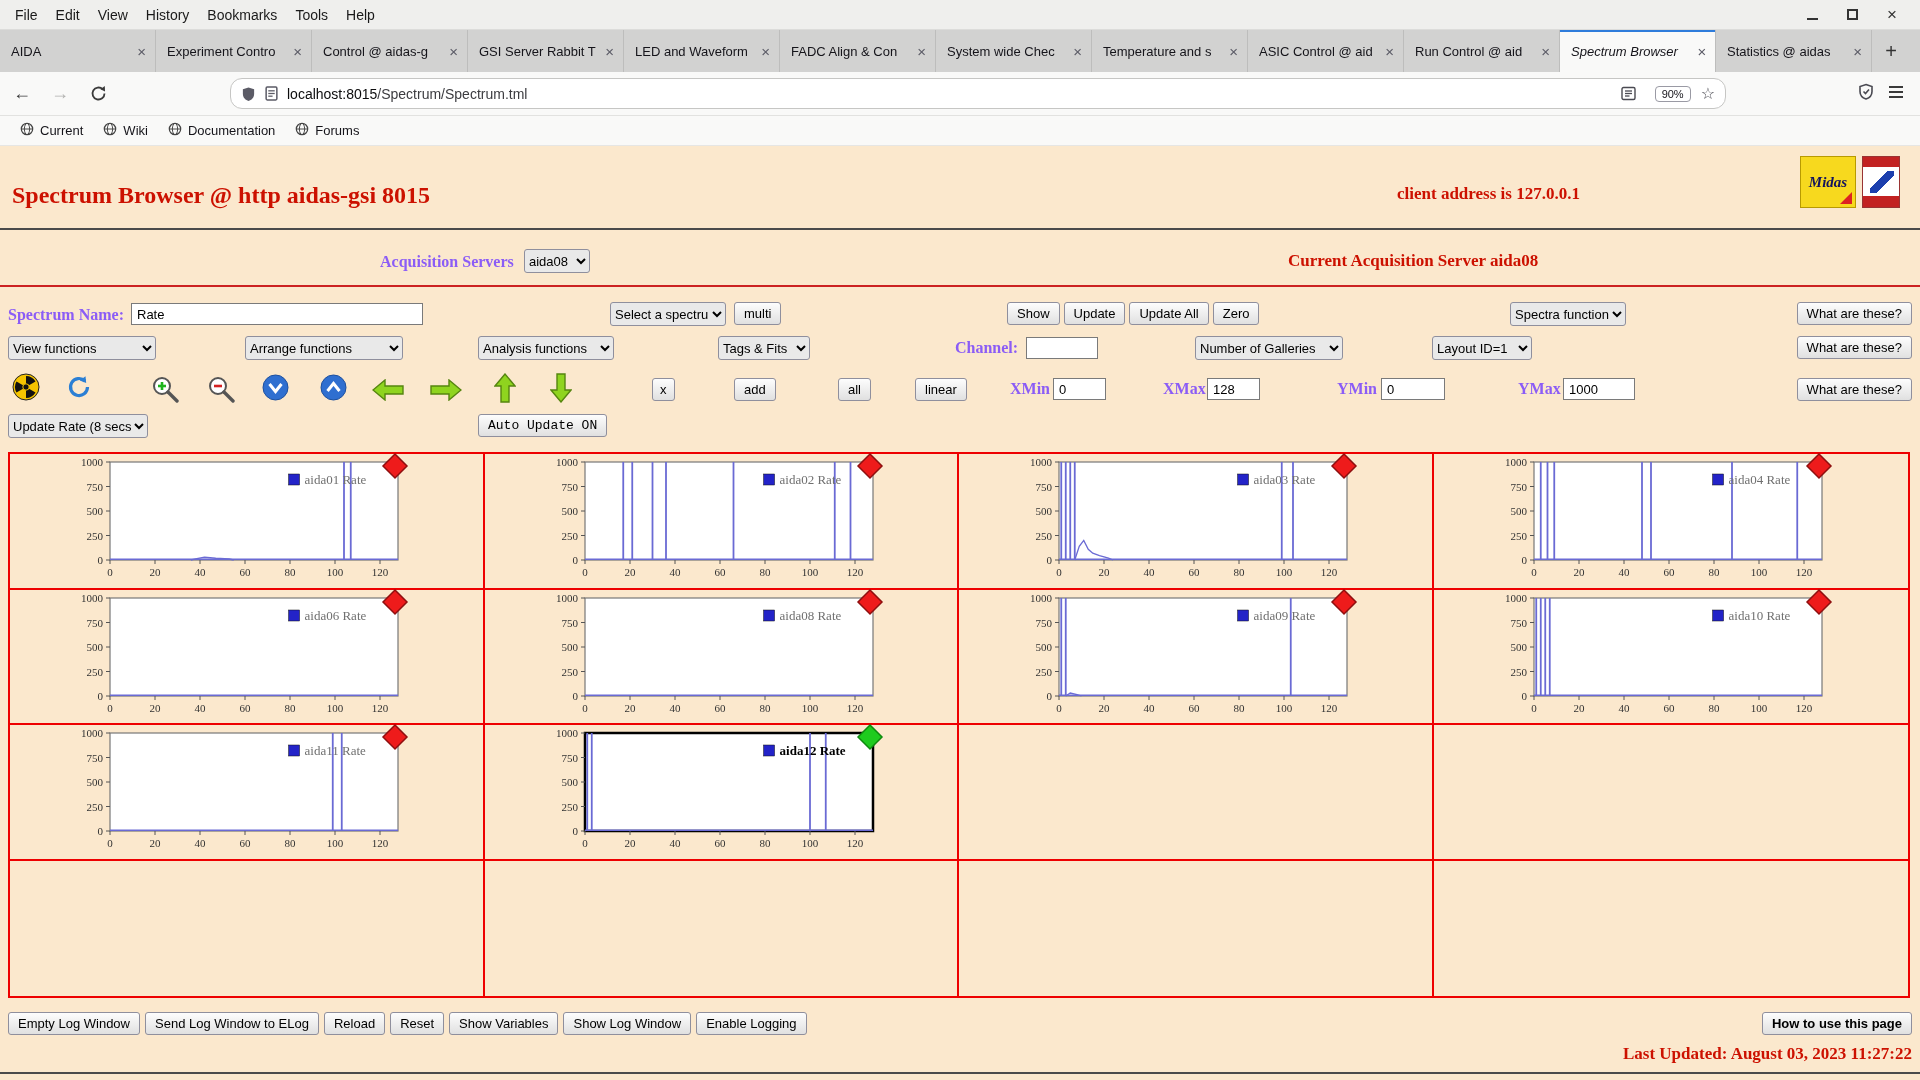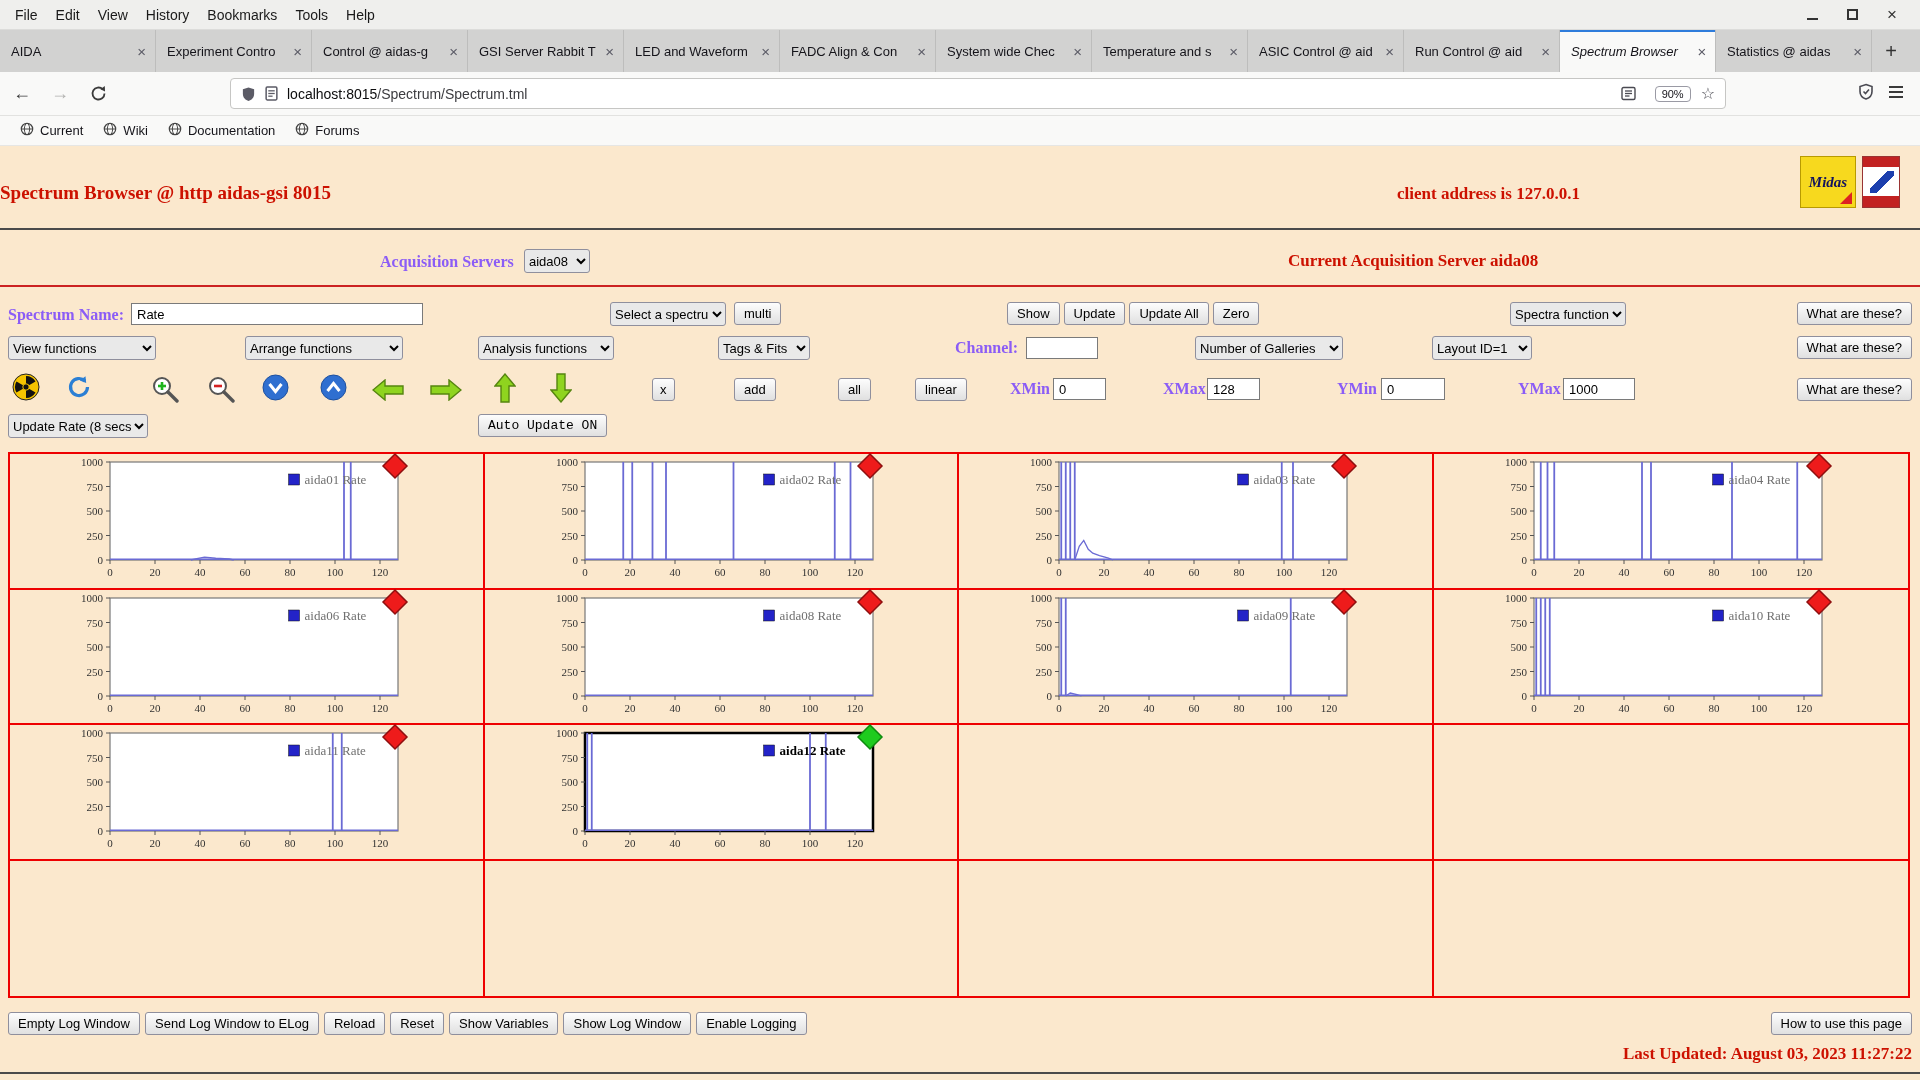--- a/index.html
+++ b/index.html
@@ -21,38 +21,38 @@
   .tab { width:156px; display:flex; align-items:center; padding:0 6px 0 11px; border-right:1px solid #bdbdbc; font-size:13px; color:#15141a; background:#d2d2d1; position:relative; }
   .tab.active { background:#f9f9f8;font-style:italic; }
   .tab.active::before { content:''; position:absolute; top:0; left:0; right:0; height:2px; background:#2e7cdb; }
   .tab-label { flex:1; white-space:nowrap; overflow:hidden; }
   .tab-close { margin-left:4px; color:#5b5b66; font-size:15px; padding:0 3px; }
   .new-tab-button { width:38px; display:flex; align-items:center; justify-content:center; font-size:20px; color:#333; }
 
   .nav-bar { height:44px; background:#f9f9f8; border-bottom:1px solid #e2e2e0; display:flex; align-items:center; }
   .nav-icon { width:32px; height:32px; display:flex; align-items:center; justify-content:center; font-size:18px; color:#3a3a3a; margin-left:6px; border-radius:4px; }
   .nav-icon.disabled { color:#b2b2b0; }
-  .url-box { margin-left:116px; width:1496px; height:31px; background:#fff; border:1px solid #c6c6c4; border-radius:4px; display:flex; align-items:center; padding:0 10px; font-size:14px; color:#15141a; }
+  .url-box { margin-left:116px; width:1496px; height:31px; background:#fff; border:1px solid #c6c6c4; border-radius:12px; display:flex; align-items:center; padding:0 10px; font-size:14px; color:#15141a; }
   .url-ico { display:flex; align-items:center; margin-right:9px; }
   .url-text { flex:1; white-space:nowrap; overflow:hidden; }
   .url-host { color:#0c0c0d; }
   .url-path { color:#3c3c40; }
   .zoom-pill { border:1px solid #9a9aa4; border-radius:4px; font-size:11px; padding:1px 6px; margin:0 10px; color:#15141a; }
   .star { font-size:16px; color:#4a4a52; }
   .nav-right { margin-left:auto; display:flex; align-items:center; gap:14px; padding-right:16px; }
 
   .bookmarks-bar { height:30px; background:#f9f9f8; border-bottom:1px solid #e6e6e4; display:flex; align-items:center; padding:0 10px; font-size:13px; color:#15141a; }
   .bookmark { display:flex; align-items:center; gap:6px; padding:3px 10px; }
 
   
   .page { position:absolute; top:146px; left:0; width:1920px; height:934px; background:#fbe8cd; }
   .abs { position:absolute; }
   .rtitle { font-family:"Liberation Serif",serif; font-weight:bold; color:#cc1100; white-space:nowrap; }
   .rlabel { position:absolute; font:bold 16px "Liberation Serif",serif; color:#8b5cf6; white-space:nowrap; }
-  .page-title { left:0; top:36px; font-size:19px; }
+  .page-title { left:12px; top:36px; font-size:24px; }
   .client-address { left:1397px; top:38px; font-size:17px; }
   .midas-logo { left:1800px; top:10px; width:56px; height:52px; background:#f7d91e; border:1px solid #b89a00; display:flex; align-items:center; justify-content:center; font:bold italic 15px "Liberation Serif",serif; color:#13135e; position:absolute; }
   .midas-logo::after { content:''; position:absolute; right:3px; bottom:3px; width:0; height:0; border-left:12px solid transparent; border-bottom:12px solid #d22; }
   .tcl-logo { left:1862px; top:10px; width:38px; height:52px; position:absolute; border:1px solid #933;
     background:linear-gradient(180deg,#c22222 0 20%,#ffffff 20% 78%,#c22222 78% 100%); }
   .tcl-logo::after { content:''; position:absolute; left:7px; top:14px; width:24px; height:22px;
     background:linear-gradient(135deg,transparent 38%,#1c3fae 38% 62%,transparent 62%); }
 
   .rule { position:absolute; left:0; width:1920px; height:2px; background:#4a4a4a; }
   .rule-dark { top:82px; }
@@ -126,21 +126,21 @@
   .cell:nth-child(4n) { border-right:none; }
   .cell:nth-child(n+13) { border-bottom:none; }
   svg.chart { position:absolute; left:0; top:0; overflow:visible; }
   svg.chart text.tick { font-family:"Liberation Serif",serif; font-size:11px; fill:#333; }
   svg.chart text.legend { font-family:"Liberation Serif",serif; font-size:13px; fill:#707070; }
   svg.chart text.legend.active { fill:#000; font-weight:bold; }
 
   
   .footer-buttons { position:absolute; left:8px; top:866px; display:flex; gap:5px; }
   .what1,.what2,.what3,.btn-howto { position:absolute; }
-  .btn-howto { right:8px; top:866px; }
+  .btn-howto { right:8px; top:866px;font-weight:bold; }
   .last-updated { right:8px; top:898px; font-size:17px; position:absolute; }
 </style>
 </head>
 <body>
 
 <div class="chrome">
 
   <div class="menu-bar">
     <div class="menu-items">
         <span class="menu-item">File</span>

